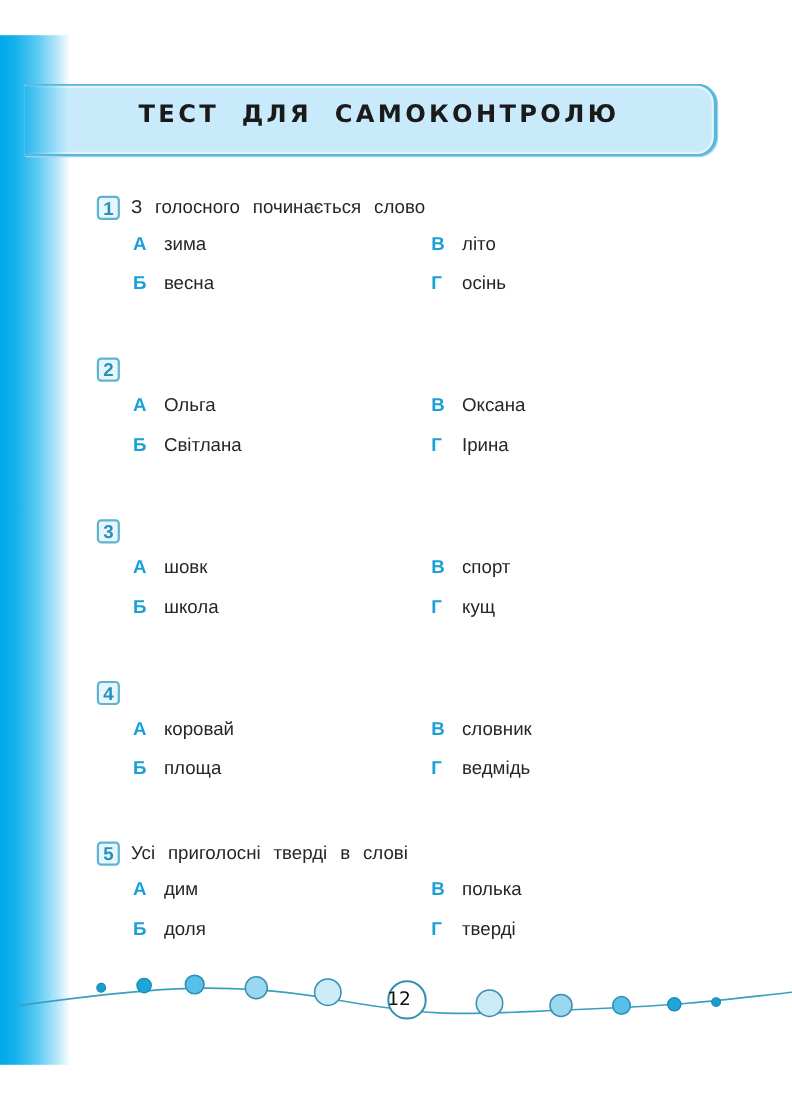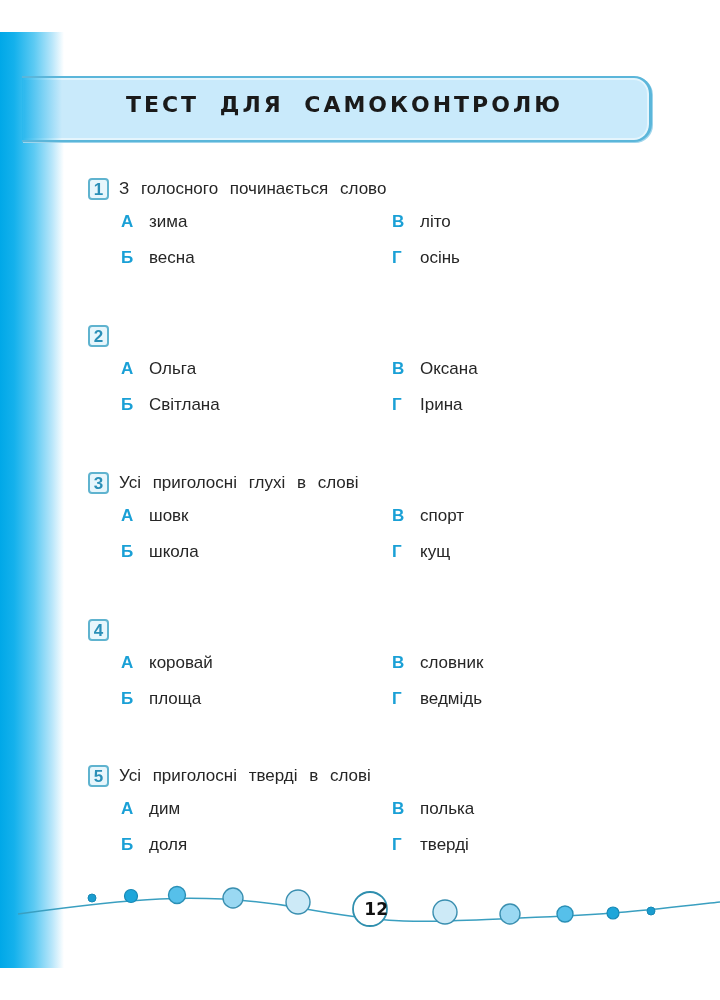--- a/index.html
+++ b/index.html
@@ -121,22 +121,22 @@
       width: 720px;
       height: 80px;
     }
     .page-number {
       position: absolute;
       left: 352px;
       top: 891px;
       width: 36px;
       height: 36px;
       line-height: 36px;
-      text-align: right;
-      font-weight: bold;
+      text-align: left;
+      font-weight: normal;
       font-size: 17px;
       color: #111;
       font-family: "DejaVu Sans", sans-serif;
     }
   </style>
 </head>
 <body>
 
 <div class="left-stripe"></div>
 
@@ -189,21 +189,20 @@
     <div class="opt opt-g">
         <span class="opt-letter">Г</span>
         <span>Ірина</span>
       </div>
   </div>
 </div>
 
 <div class="question" style="top:470px;">
   <div class="q-head">
     <div class="q-num">3</div>
-    <div class="q-text">Усі приголосні глухі в слові</div>
   </div>
   <div class="options">
     <div class="opt opt-a">
         <span class="opt-letter">А</span>
         <span>шовк</span>
       </div>
     <div class="opt opt-b">
         <span class="opt-letter">Б</span>
         <span>школа</span>
       </div>

